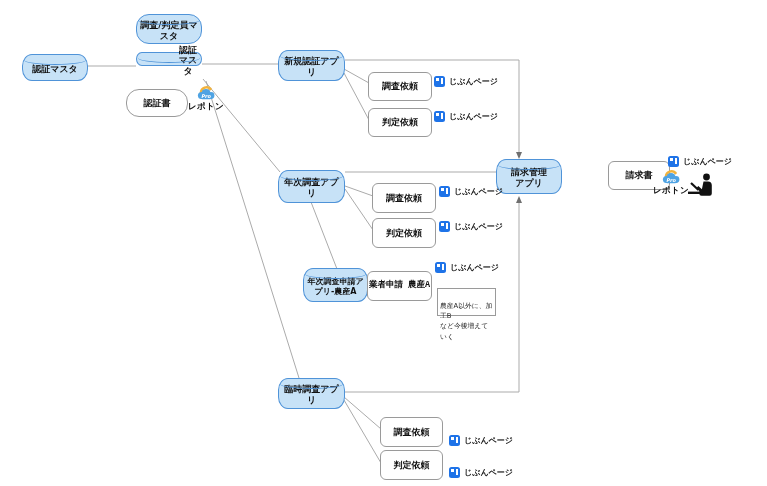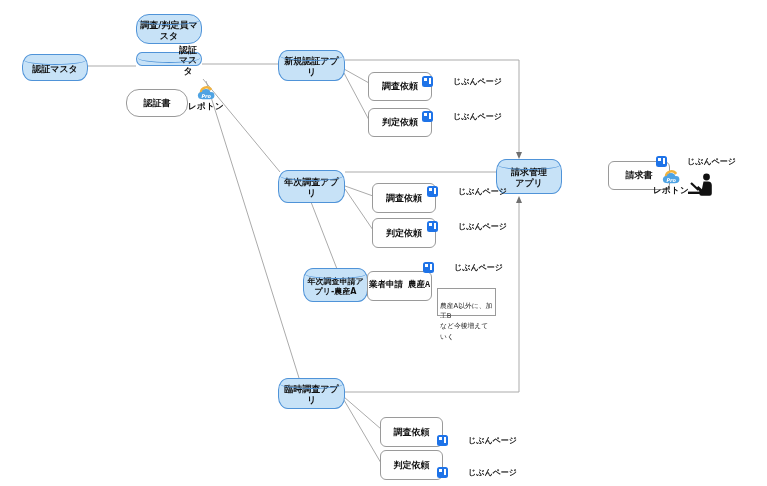--- a/index.html
+++ b/index.html
@@ -21,22 +21,22 @@
   }
   .cyl span{white-space:pre-line;word-break:break-all;}
   
   .box{
     position:absolute;box-sizing:border-box;z-index:2;
     background:#fff;border:1.3px solid #9a9a9a;border-radius:6px;
     display:flex;align-items:center;justify-content:center;text-align:center;
     font-weight:700;font-size:9px;line-height:1.15;
   }
   
-  .jp-badge{position:absolute;z-index:3;display:flex;align-items:center;gap:20px;
-    font-weight:700;font-size:8px;white-space:nowrap;}
+  .jp-badge{position:absolute;z-index:3;display:flex;align-items:center;gap:4px;
+    font-weight:700;font-size:8px;white-space:nowrap;margin-left:12px;}
   .jp-icon{position:relative;width:11px;height:11px;background:#1e73e8;border-radius:2.5px;flex:0 0 auto;}
   .jp-icon::before{content:"";position:absolute;left:2px;top:2px;width:3px;height:3px;background:#fff;}
   .jp-icon::after{content:"";position:absolute;right:2px;top:2px;width:2.5px;height:6px;background:#fff;}
   
   .repoton{position:absolute;z-index:3;display:flex;flex-direction:column;align-items:center;width:38px;}
   .repoton .txt{font-size:8.5px;font-weight:800;letter-spacing:.3px;white-space:nowrap;}
   
   .note{
     position:absolute;box-sizing:border-box;z-index:2;background:#fff;border:1px solid #9a9a9a;
     font-size:6.8px;line-height:1.5;padding:12px 2px;text-align:left;color:#222;

